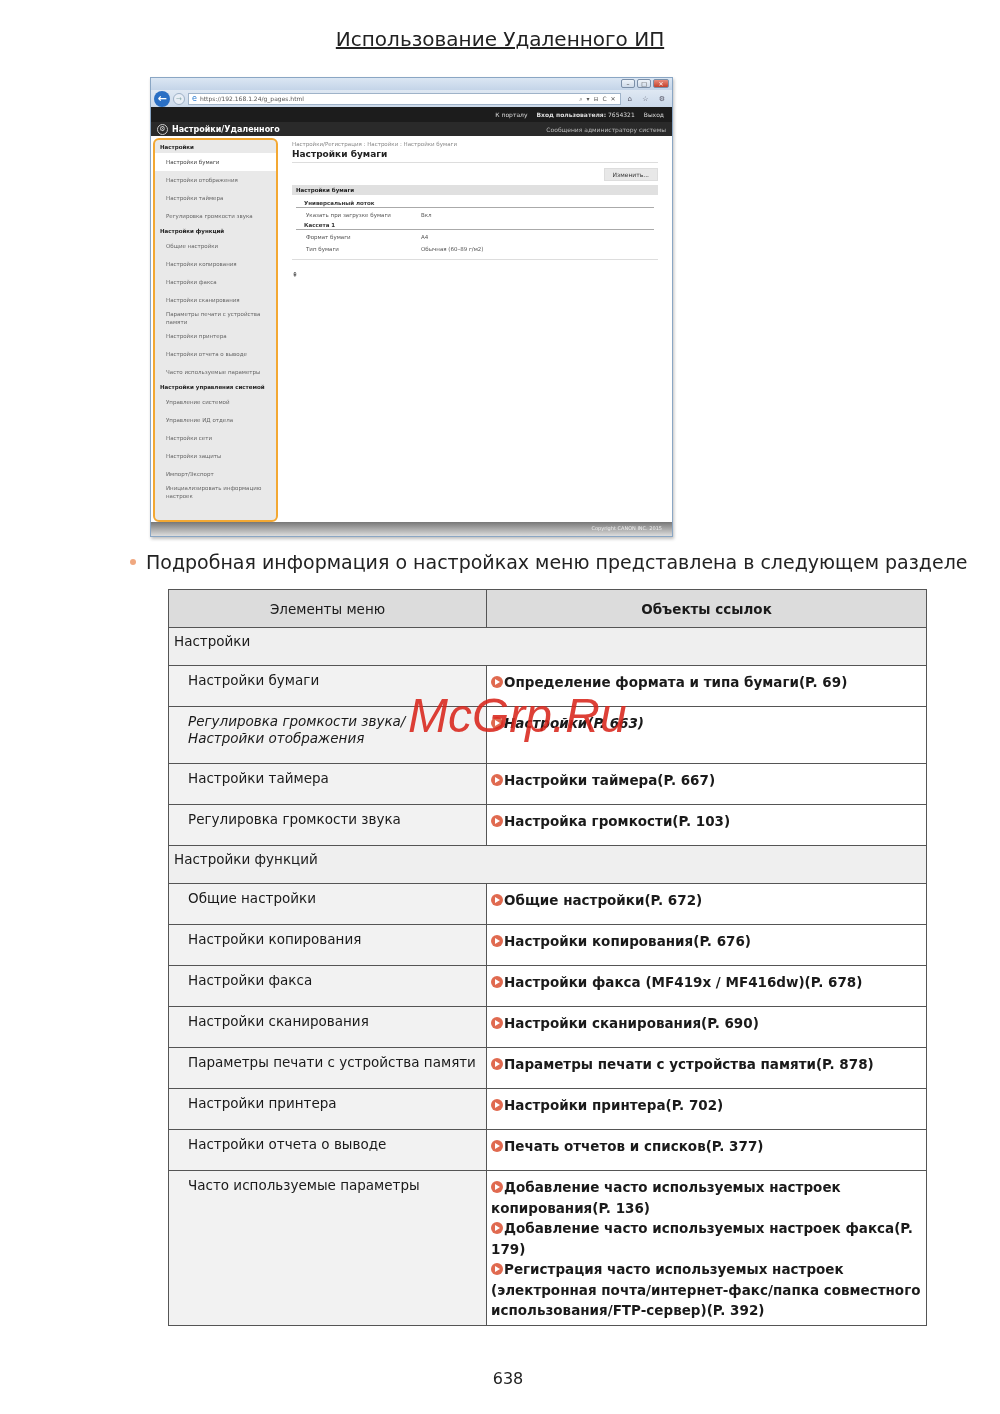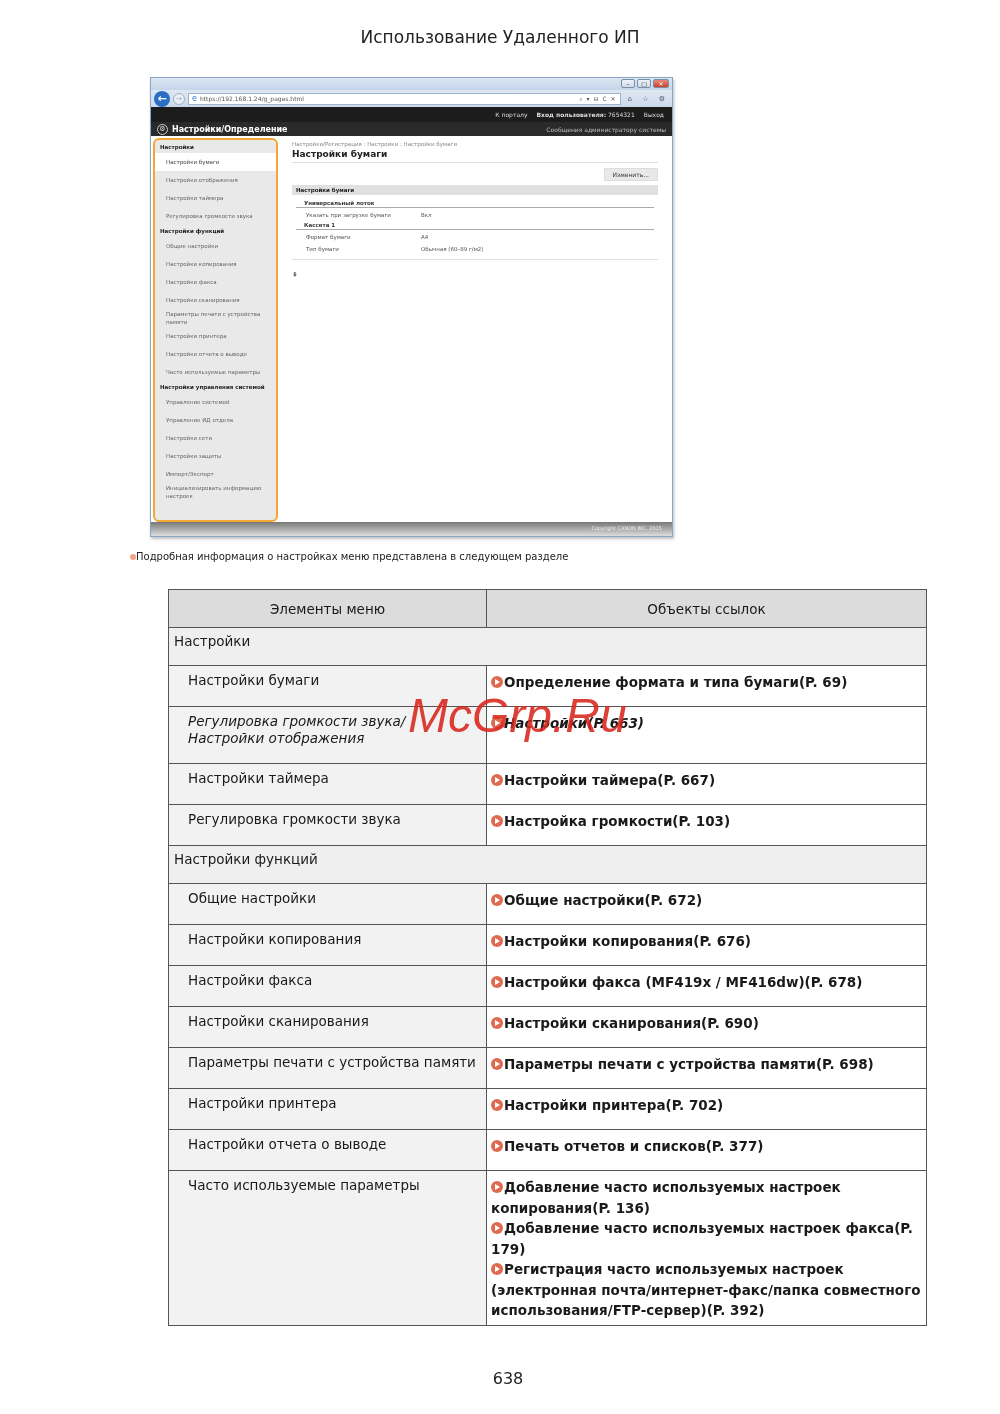--- a/index.html
+++ b/index.html
@@ -1,19 +1,19 @@
 <!DOCTYPE html>
 <html><head>
 <meta charset="utf-8">
 <style>
   * { box-sizing: border-box; margin: 0; padding: 0; }
   html, body { width: 1000px; height: 1414px; background: #ffffff; }
   body { font-family: "DejaVu Sans", "Liberation Sans", sans-serif; color: #1a1a1a; position: relative; overflow: hidden; }
 
-  .page-header { position: absolute; top: 27px; left: 0; width: 1000px; text-align: center; font-size: 17px; color: #222; }
+  .page-header { position: absolute; top: 27px; left: 0; width: 1000px; text-align: center; font-size: 20px; color: #222; text-decoration: underline; }
 
   
   .shot { position: absolute; left: 150px; top: 77px; width: 523px; height: 460px; background: #fff; border: 1px solid #8aa6c4; box-shadow: 1px 2px 3px rgba(0,0,0,0.25); overflow: hidden; }
   .win-titlebar { height: 12px; background: linear-gradient(#dbe6f3, #c4d4e8); position: relative; }
   .win-controls { position: absolute; right: 3px; top: 1px; display: flex; gap: 2px; }
   .win-btn { width: 14px; height: 9px; border: 1px solid #7b8fa8; border-radius: 2px; background: linear-gradient(#eef3f9,#cfdbe9); font-size: 6px; line-height: 7px; text-align: center; color: #333; }
   .win-btn.close { background: linear-gradient(#e98b7a,#c4412b); color: #fff; width: 16px; }
   .addr-row { height: 17px; background: linear-gradient(#dfe8f3, #cbd9ea); display: flex; align-items: center; padding: 0 3px; gap: 3px; }
   .nav-back { width: 16px; height: 16px; border-radius: 50%; background: #2a6fc4; color: #fff; font-size: 11px; line-height: 16px; text-align: center; font-weight: bold; }
   .nav-fwd { width: 12px; height: 12px; border-radius: 50%; border: 1px solid #9db0c6; background: #e8eef6; color: #8aa; font-size: 7px; line-height: 10px; text-align: center; }
@@ -42,28 +42,28 @@
   .sect-h { background: #e0e0e0; font-size: 5.5px; font-weight: bold; padding: 2px 4px; margin-bottom: 4px; }
   .sub-h { font-size: 5.5px; font-weight: bold; color: #333; padding: 1px 8px; border-bottom: 1px solid #aaa; margin: 0 4px 1px 4px; }
   .kv { display: flex; font-size: 5.5px; color: #555; padding: 1px 14px; line-height: 10px; }
   .kv .k { width: 115px; }
   .content hr { border: none; border-top: 1px solid #ddd; margin: 4px 0 2px 0; }
   .top-icon { font-size: 7px; color: #444; }
 
   .status-bar { position: absolute; bottom: 0; left: 0; right: 0; height: 14px; background: linear-gradient(#777,#aaa,#ddd); font-size: 5px; color: #eee; text-align: right; padding-right: 10px; line-height: 12px; }
 
   
-  .bullet-line { position: absolute; top: 551px; left: 130px; font-size: 10px; color: #222; display: flex; align-items: center; }
+  .bullet-line { position: absolute; top: 551px; left: 130px; font-size: 19px; color: #222; display: flex; align-items: center; gap: 10px; }
   .bullet-dot { width: 6px; height: 6px; border-radius: 50%; background: #f0a880; display: inline-block; }
 
   
   .ref-table { position: absolute; top: 589px; left: 168px; width: 759px; border-collapse: collapse; font-size: 13.5px; color: #1a1a1a; }
   .ref-table td, .ref-table th { border: 1px solid #555; vertical-align: top; }
   .ref-table th { background: #dcdcdc; height: 38px; font-weight: normal; vertical-align: middle; font-size: 13.5px; }
-  .ref-table th.bold { font-weight: normal; }
+  .ref-table th.bold { font-weight: bold; }
   .ref-table col.c1 { width: 318px; }
   .ref-table tr.group td { background: #efefef; padding: 5px 5px; height: 38px; }
   .ref-table td.menu { padding: 6px 8px 4px 19px; background: #f2f2f2; line-height: 17px; }
   .ref-table td.refs { padding: 6px 4px 4px 4px; background: #fff; font-weight: bold; line-height: 20.5px; }
   .ref-table tr.row td { height: 41px; }
   .ref-table tr.row.tall td { height: 57px; font-style: italic; }
   .ref-table tr.row.last td { height: 140px; }
   .ref-link { display: block; }
   .arrow-icon { display: inline-block; width: 12px; height: 12px; border-radius: 50%; background: #e06a50; position: relative; vertical-align: -1px; margin-right: 1px; }
   .arrow-icon::after { content: ""; position: absolute; left: 4px; top: 3px; border-left: 5px solid #fff; border-top: 3px solid transparent; border-bottom: 3px solid transparent; }
@@ -95,21 +95,21 @@
     </div>
     <span class="browser-icons">⌂ ☆ ⚙</span>
   </div>
   <div class="topbar">
     <span>К порталу</span>
     <span><b>Вход пользователя:</b> <span>7654321</span></span>
     <span>Выход</span>
   </div>
   <div class="titlebar">
     <span class="gear">⚙</span>
-    <span>Настройки/Определение</span>
+    <span>Настройки/Удаленного</span>
     <span class="admin-msg">Сообщения администратору системы</span>
   </div>
 
   <div class="app-body">
     <div class="sidenav">
       <div class="nav-group">Настройки</div>
       <div class="nav-item active">Настройки бумаги</div>
       <div class="nav-item">Настройки отображения</div>
       <div class="nav-item">Настройки таймера</div>
       <div class="nav-item">Регулировка громкости звука</div>
@@ -226,21 +226,21 @@
   </tr>
   <tr class="row">
     <td class="menu">Настройки сканирования</td>
     <td class="refs">
           <span class="ref-link"><span class="arrow-icon"></span><span>Настройки сканирования(P. 690)</span></span>
         </td>
   </tr>
   <tr class="row">
     <td class="menu">Параметры печати с устройства памяти</td>
     <td class="refs">
-          <span class="ref-link"><span class="arrow-icon"></span><span>Параметры печати с устройства памяти(P. 698)</span></span>
+          <span class="ref-link"><span class="arrow-icon"></span><span>Параметры печати с устройства памяти(P. 878)</span></span>
         </td>
   </tr>
   <tr class="row">
     <td class="menu">Настройки принтера</td>
     <td class="refs">
           <span class="ref-link"><span class="arrow-icon"></span><span>Настройки принтера(P. 702)</span></span>
         </td>
   </tr>
   <tr class="row">
     <td class="menu">Настройки отчета о выводе</td>

